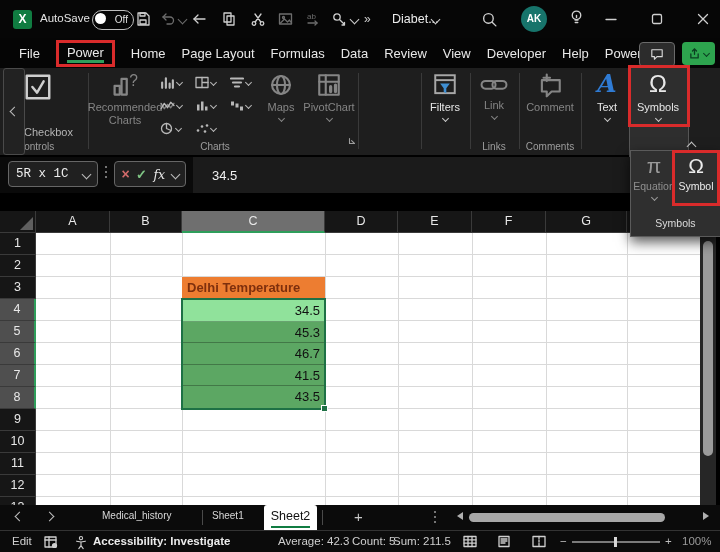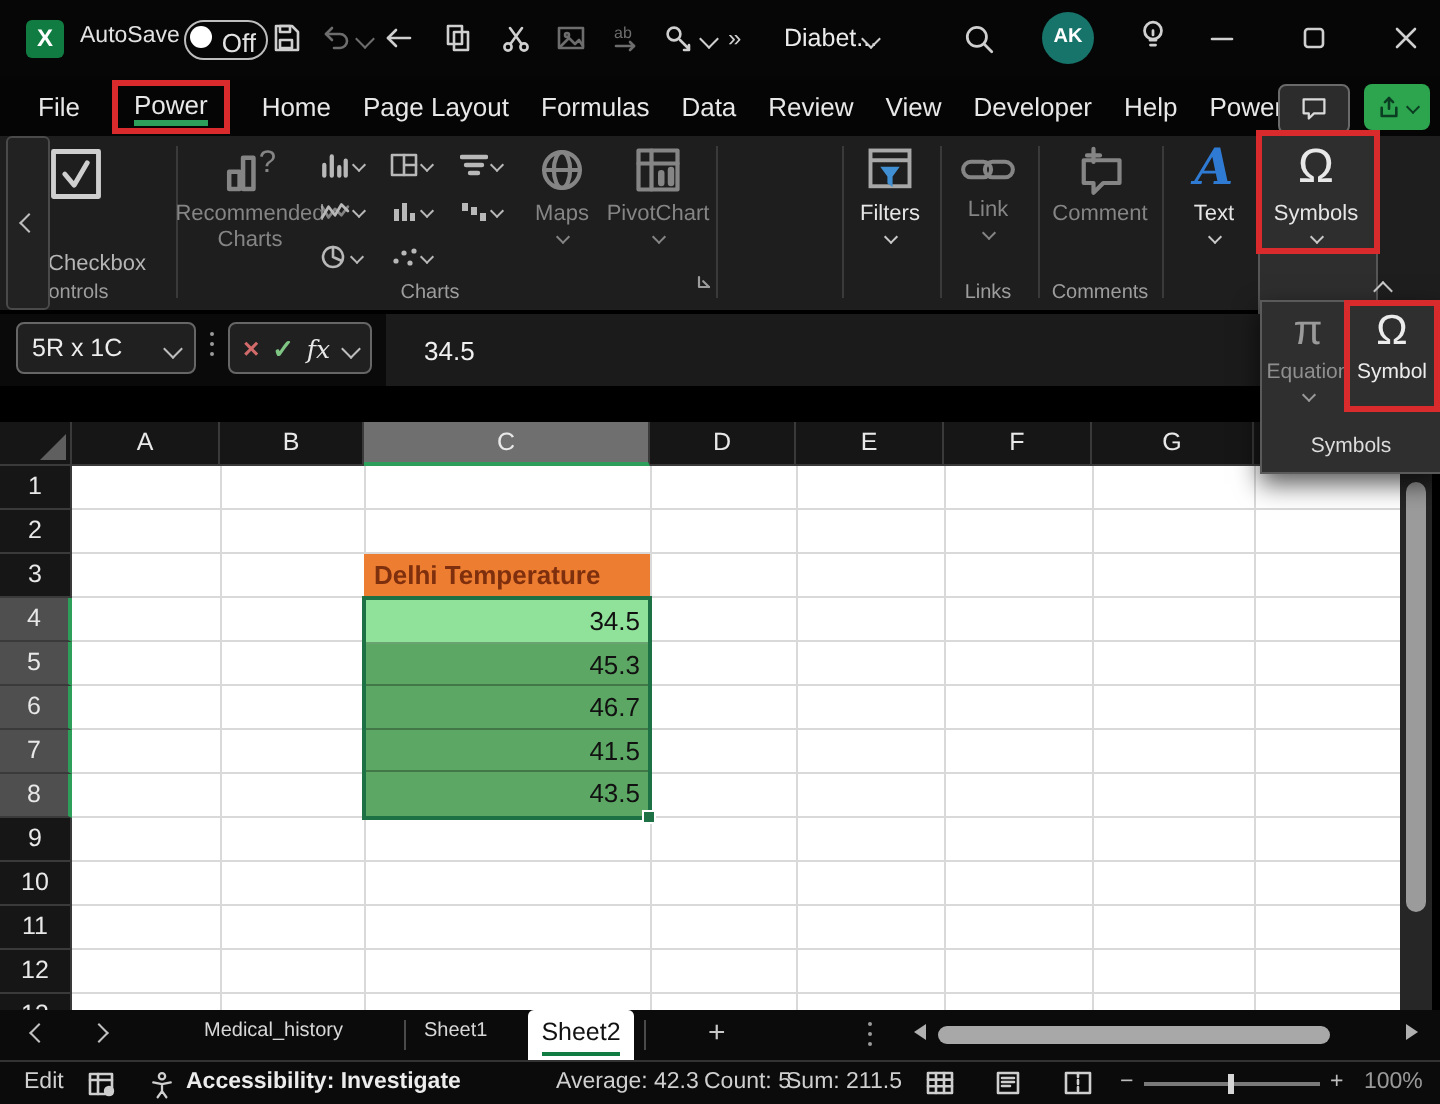--- a/index.html
+++ b/index.html
@@ -14,21 +14,21 @@
   .chv.up{transform:rotate(-135deg);}
   .chv.lf{transform:rotate(135deg);}
   .chv.rt{transform:rotate(-45deg);}
   
   .titlebar{left:0;top:0;width:720px;height:38px;background:#060606;color:#d6d6d6;}
   .xlicon{left:13px;top:10px;width:19px;height:19px;background:#107C41;border-radius:3px;
           color:#fff;font-size:12px;font-weight:bold;text-align:center;line-height:19px;}
   .autosave{left:40px;top:12px;font-size:11.5px;color:#e2e2e2;}
   .toggle{left:92px;top:10px;width:40px;height:18px;border:1.5px solid #bdbdbd;border-radius:10px;}
   .knob{position:absolute;left:2px;top:2px;width:11px;height:11px;background:#fff;border-radius:50%;}
-  .offtxt{position:absolute;right:5px;top:2.5px;font-size:13px;color:#e2e2e2;}
+  .offtxt{position:absolute;right:5px;top:2.5px;font-size:10px;color:#e2e2e2;}
   .tico{top:11px;color:#cfcfcf;}
   .tico.dis{color:#6d6d6d;}
   .doc{left:392px;top:12px;font-size:12.5px;color:#ececec;}
   .avatar{left:521px;top:6px;width:26px;height:26px;border-radius:50%;background:#17746B;
           color:#fff;font-size:10px;font-weight:bold;text-align:center;line-height:26px;}
   
   .menubar{left:0;top:38px;width:720px;height:30px;background:#050505;display:flex;
            align-items:center;gap:16px;padding-left:19px;color:#e8e8e8;font-size:13px;}
   .mitem{cursor:default;white-space:nowrap;}
   .inswrap{border:3px solid #d92b2b;padding:2px 8px 4px 8px;position:relative;}
@@ -55,21 +55,21 @@
   .panel{left:630px;top:150px;width:89px;height:85px;background:#2f2f2f;border:1px solid #5a5a5a;
          box-shadow:0 5px 12px rgba(0,0,0,.65);z-index:50;}
   .pitem{position:absolute;top:2px;width:40px;display:flex;flex-direction:column;align-items:center;}
   .pglyph{font-size:21px;line-height:26px;}
   .plabel{font-size:10.5px;margin-top:1px;}
   .pgroup{position:absolute;left:0;right:0;top:66px;text-align:center;font-size:10.5px;color:#dcdcdc;}
   
   .fbar{left:0;top:157px;width:720px;height:36px;background:#0a0a0a;}
   .namebox{left:8px;top:4px;width:90px;height:26px;background:#202020;border:1px solid #666;
            border-radius:4px;color:#ececec;font-size:12.5px;display:flex;align-items:center;
-           padding:0 7px;justify-content:space-between;box-sizing:border-box;}
+           padding:0 7px;justify-content:space-between;box-sizing:border-box;font-family:Liberation Mono, monospace;}
   .dots3{left:105px;top:9px;display:flex;flex-direction:column;gap:3px;}
   .dots3 i{width:2px;height:2px;background:#9a9a9a;border-radius:50%;}
   .fxgroup{left:114px;top:4px;width:72px;height:26px;background:#202020;border:1px solid #666;
            border-radius:4px;display:flex;align-items:center;justify-content:space-evenly;
            box-sizing:border-box;}
   .fxX{color:#d16a6a;font-size:14px;font-weight:bold;}
   .fxOK{color:#7fc584;font-size:13px;font-weight:bold;}
   .fxfx{color:#e8e8e8;font-family:"DejaVu Serif",serif;font-style:italic;font-size:12.5px;}
   .finput{left:193px;top:0px;width:527px;height:36px;background:#1b1b1b;color:#f0f0f0;
           font-size:13px;display:flex;align-items:center;padding-left:19px;box-sizing:border-box;}

